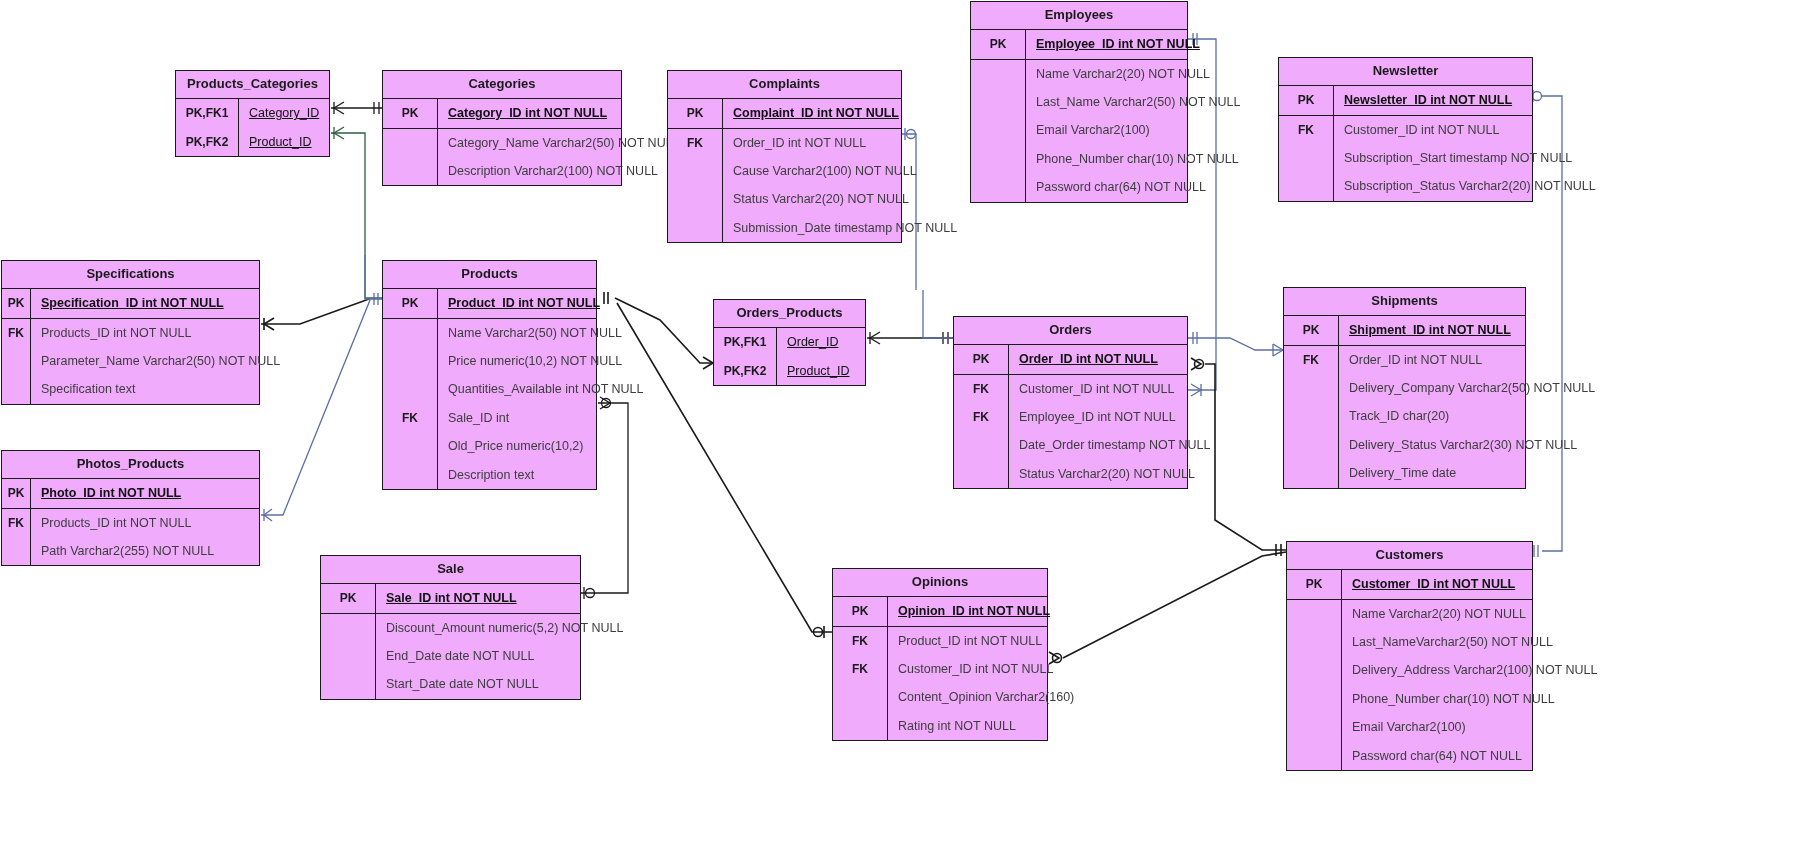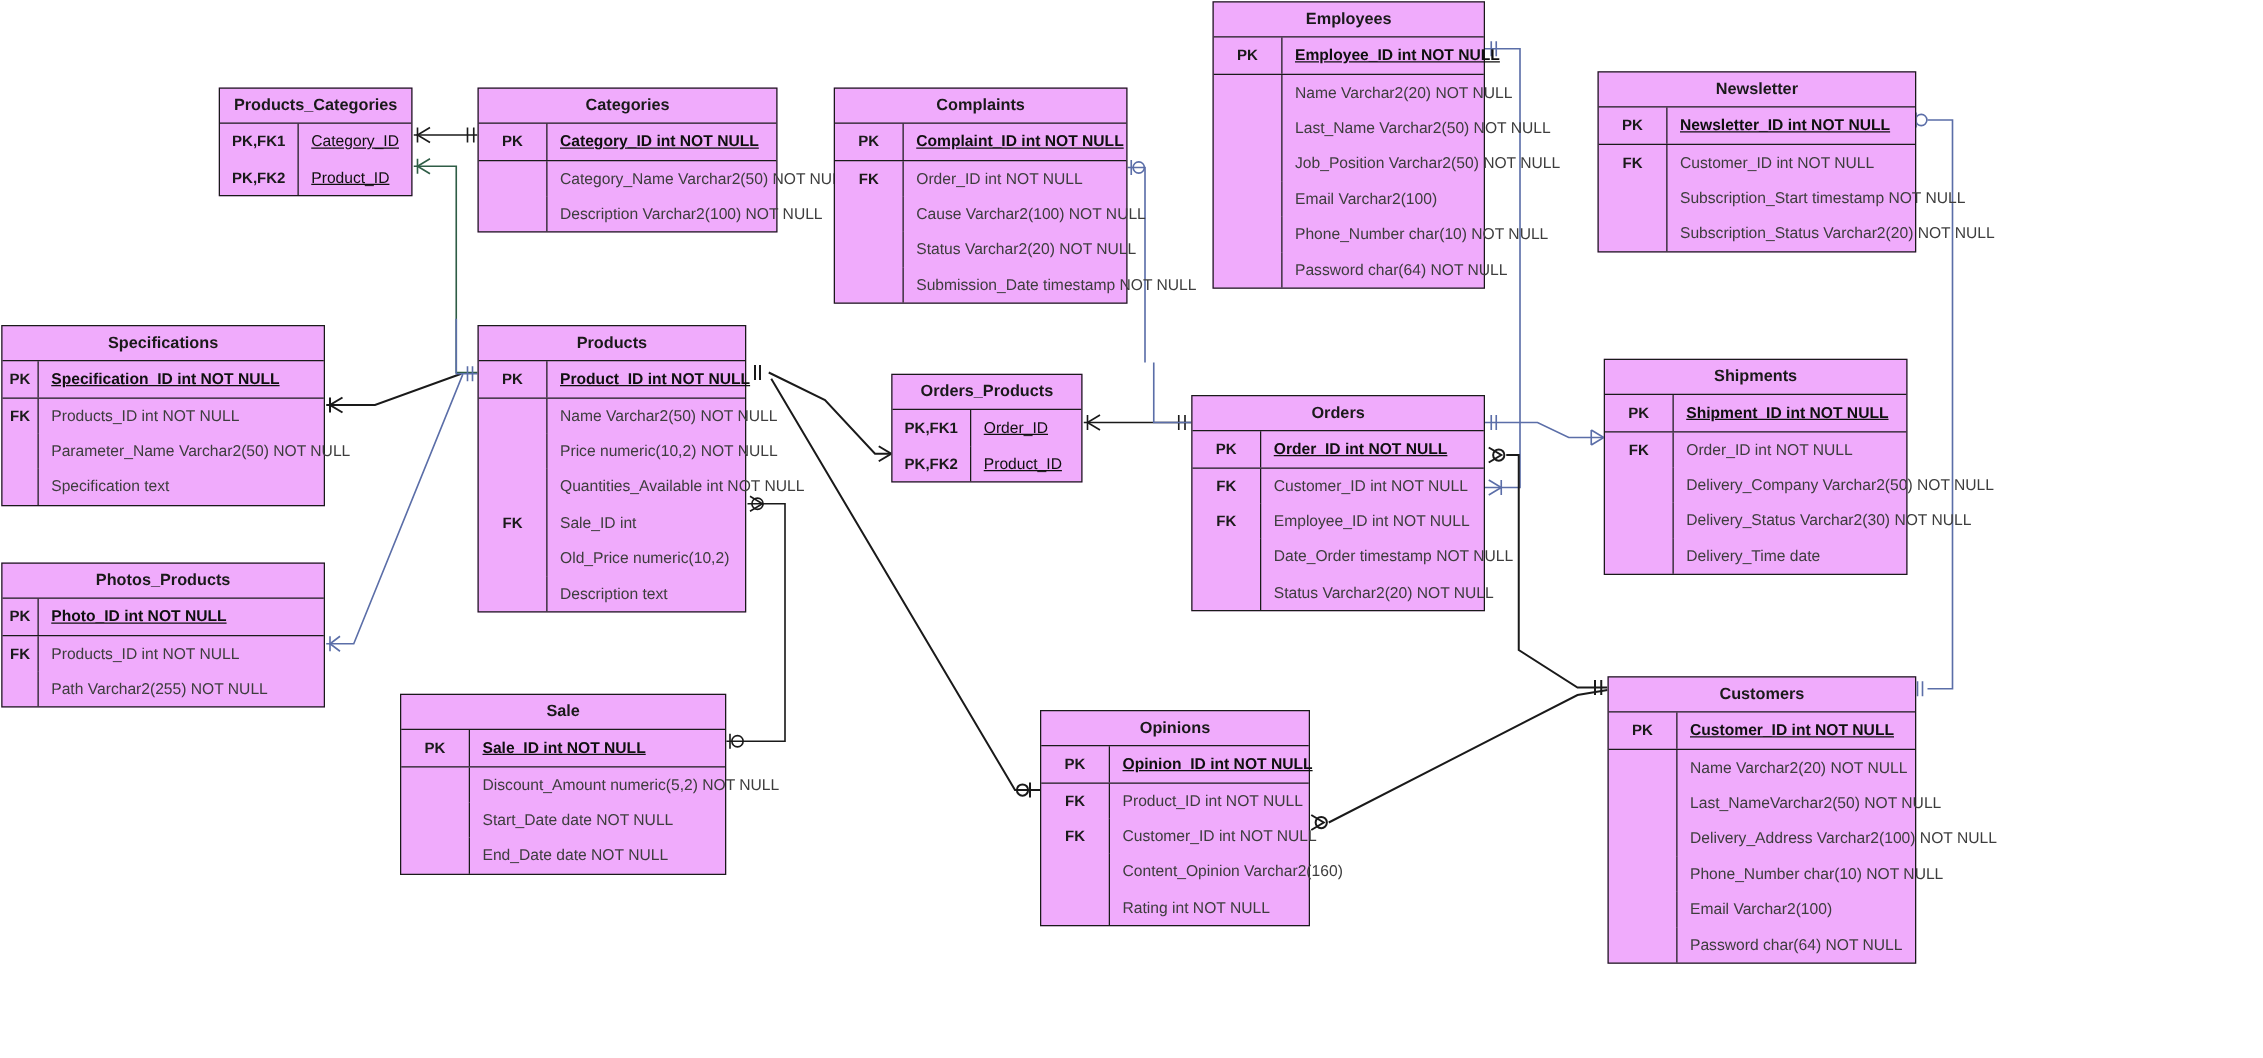--- a/index.html
+++ b/index.html
@@ -207,24 +207,20 @@
         <div class="row">
           <div class="keycol"></div>
           <div class="fieldcol">Name Varchar2(20) NOT NULL</div>
         </div>
         <div class="row">
           <div class="keycol"></div>
           <div class="fieldcol">Last_Name Varchar2(50) NOT NULL</div>
         </div>
         <div class="row">
           <div class="keycol"></div>
-          <div class="fieldcol">Job_Position Varchar2(50) NOT NULL</div>
-        </div>
-        <div class="row">
-          <div class="keycol"></div>
           <div class="fieldcol">Email Varchar2(100)</div>
         </div>
         <div class="row">
           <div class="keycol"></div>
           <div class="fieldcol">Phone_Number char(10) NOT NULL</div>
         </div>
         <div class="row">
           <div class="keycol"></div>
           <div class="fieldcol">Password char(64) NOT NULL</div>
         </div>
@@ -353,20 +349,24 @@
         <div class="row">
           <div class="keycol">FK</div>
           <div class="fieldcol">Order_ID int NOT NULL</div>
         </div>
         <div class="row">
           <div class="keycol"></div>
           <div class="fieldcol">Delivery_Company Varchar2(50) NOT NULL</div>
         </div>
         <div class="row">
           <div class="keycol"></div>
+          <div class="fieldcol">Track_ID char(20)</div>
+        </div>
+        <div class="row">
+          <div class="keycol"></div>
           <div class="fieldcol">Delivery_Status Varchar2(30) NOT NULL</div>
         </div>
         <div class="row">
           <div class="keycol"></div>
           <div class="fieldcol">Delivery_Time date</div>
         </div>
       </div>
     </div>
     <div class="entity" style="left: 1px; top: 450px; width: 259px;">
       <div class="ent-title">Photos_Products</div>
@@ -424,25 +424,25 @@
         <div class="row pkrow pk-sep">
           <div class="keycol">PK</div>
           <div class="fieldcol">Sale_ID int NOT NULL</div>
         </div>
         <div class="row">
           <div class="keycol"></div>
           <div class="fieldcol">Discount_Amount numeric(5,2) NOT NULL</div>
         </div>
         <div class="row">
           <div class="keycol"></div>
+          <div class="fieldcol">End_Date date NOT NULL</div>
+        </div>
+        <div class="row">
+          <div class="keycol"></div>
           <div class="fieldcol">Start_Date date NOT NULL</div>
-        </div>
-        <div class="row">
-          <div class="keycol"></div>
-          <div class="fieldcol">End_Date date NOT NULL</div>
         </div>
       </div>
     </div>
     <div class="entity" style="left: 832px; top: 568px; width: 216px;">
       <div class="ent-title">Opinions</div>
       <div class="rows">
         <div class="row pkrow pk-sep">
           <div class="keycol">PK</div>
           <div class="fieldcol">Opinion_ID int NOT NULL</div>
         </div>

